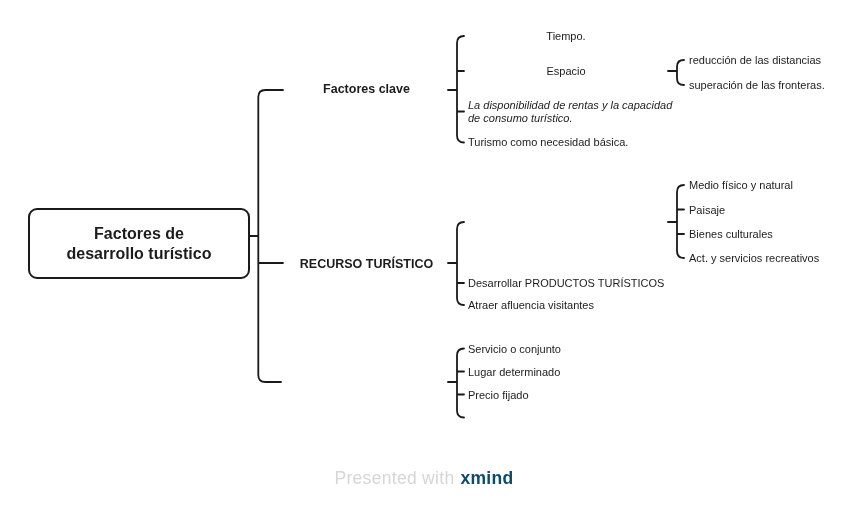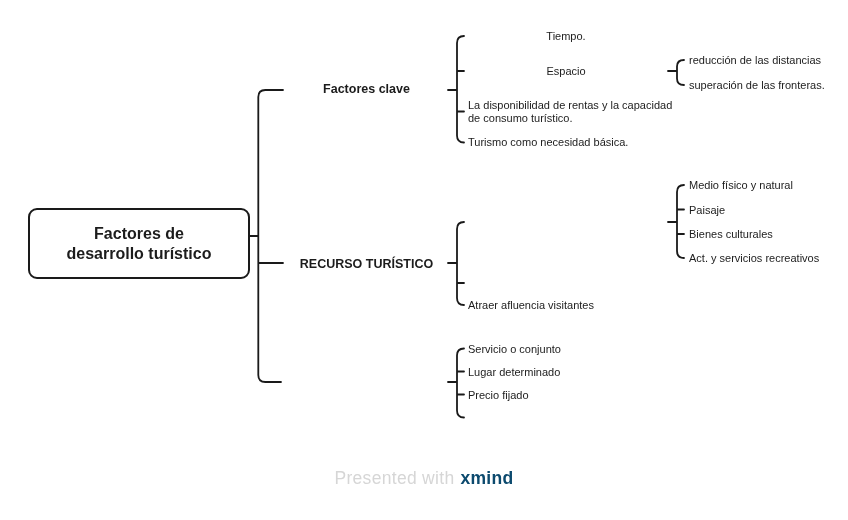--- a/index.html
+++ b/index.html
@@ -69,26 +69,27 @@
     <path d="M448 382 H457 M464 348.5 Q457 348.5 457 355.5 V410.5 Q457 417.5 464 417.5 M457 371.5 H464 M457 394.5 H464"></path>
   </svg>
 
   <div class="root-topic">Factores de desarrollo turístico</div>
 
   <div class="topic lvl1" style="left:285px;width:163px;top:89px;">Factores clave</div>
   <div class="topic lvl1" style="left:285px;width:163px;top:263.5px;">RECURSO TURÍSTICO</div>
 
   <div class="topic center" style="left:465px;width:202px;top:35.5px;">Tiempo.</div>
   <div class="topic center" style="left:465px;width:202px;top:71px;">Espacio</div>
-  <div class="topic wrap" style="left:468px;width:208px;top:112px;">La disponibilidad de rentas y la capacidad de consumo turístico.</div>
+  <div class="topic wrap" style="left:468px;width:208px;top:112px;font-style:italic;">La disponibilidad de rentas y la capacidad de consumo turístico.</div>
   <div class="topic" style="left:468px;top:142px;">Turismo como necesidad básica.</div>
 
   <div class="topic" style="left:689px;top:60px;">reducción de las distancias</div>
   <div class="topic" style="left:689px;top:85px;">superación de las fronteras.</div>
 
+  <div class="topic" style="left:468px;top:283px;">Desarrollar PRODUCTOS TURÍSTICOS</div>
   <div class="topic" style="left:468px;top:305px;">Atraer afluencia visitantes</div>
 
   <div class="topic" style="left:689px;top:185px;">Medio físico y natural</div>
   <div class="topic" style="left:689px;top:209.5px;">Paisaje</div>
   <div class="topic" style="left:689px;top:234px;">Bienes culturales</div>
   <div class="topic" style="left:689px;top:258px;">Act. y servicios recreativos</div>
 
   <div class="topic" style="left:468px;top:349px;">Servicio o conjunto</div>
   <div class="topic" style="left:468px;top:372px;">Lugar determinado</div>
   <div class="topic" style="left:468px;top:394.5px;">Precio fijado</div>

